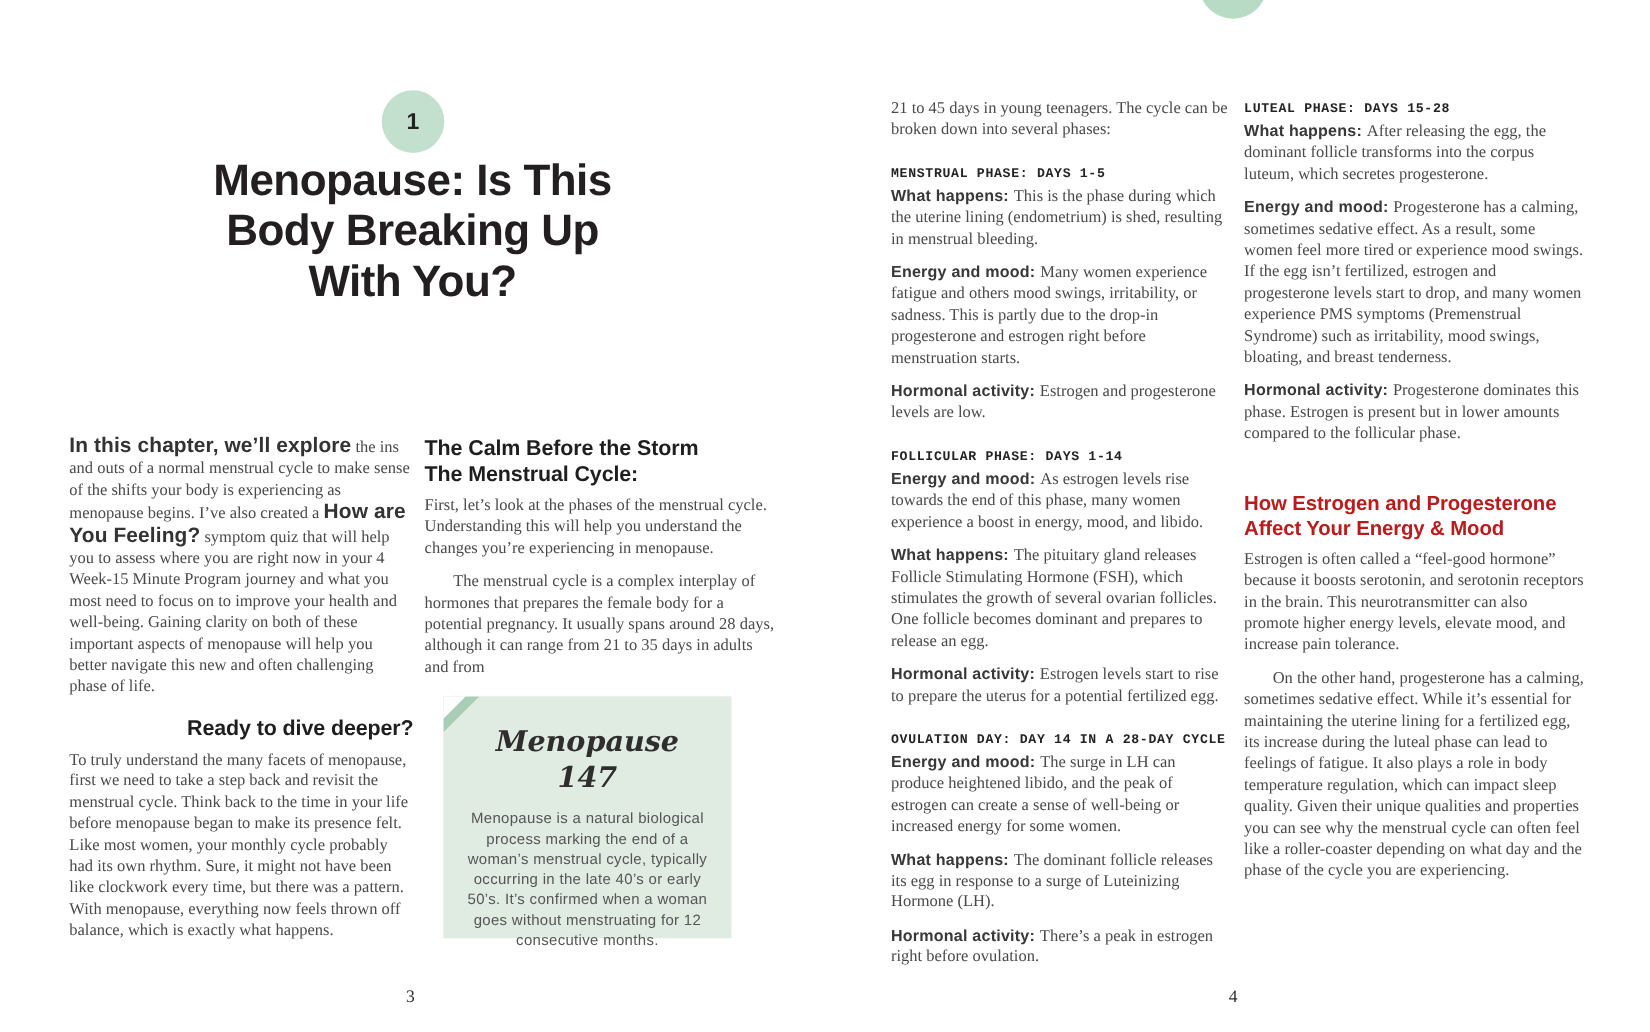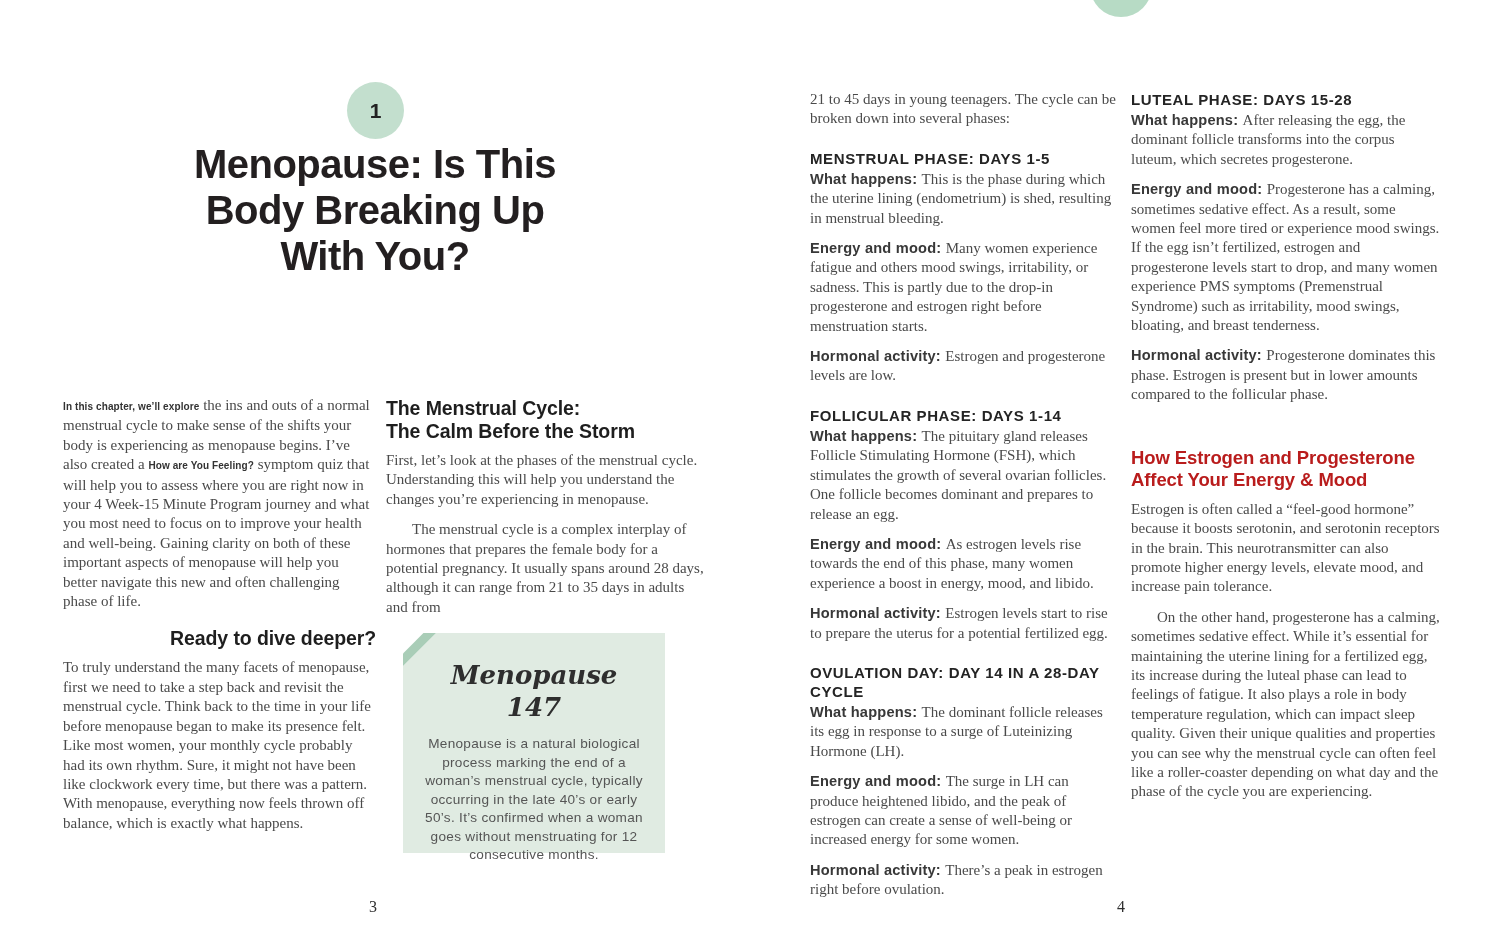--- a/index.html
+++ b/index.html
@@ -16,25 +16,25 @@
          color:#231f20;letter-spacing:-0.5px;}
   .title div{white-space:nowrap;}
   
   .col{position:absolute;font-size:15px;line-height:19.4px;color:#4a4a4a;}
   .col1{left:63px;top:396px;width:313px;}
   .col2{left:386px;top:397px;width:318px;}
   .col3{left:810px;top:90px;width:310px;}
   .col4{left:1131px;top:90px;width:310px;}
   p{margin:0 0 11px 0;}
   .indent{text-indent:26px;}
-  .sb{font-family:"Liberation Sans",sans-serif;font-weight:bold;font-size:10px;color:#333;letter-spacing:0.1px;}
+  .sb{font-family:"Liberation Sans",sans-serif;font-weight:bold;font-size:19px;color:#333;letter-spacing:0.1px;}
   .h2{font-family:"Liberation Sans",sans-serif;font-weight:bold;font-size:19.5px;line-height:23px;
       color:#1e1e1e;margin:0 0 8px 0;letter-spacing:-0.1px;}
   .col1 .h2{margin-top:16px;text-align:right;}
-  .phase-h{font-family:Liberation Sans, sans-serif;font-weight:bold;font-size:15px;line-height:19px;
+  .phase-h{font-family:Liberation Mono, monospace;font-weight:bold;font-size:12px;line-height:19px;
            color:#242424;letter-spacing:0.6px;margin:20px 0 2px 0;}
   .col4 .phase-h{margin-top:0;}
   .cont{margin-bottom:0;}
   .lbl{font-family:"Liberation Sans",sans-serif;font-weight:bold;font-size:14.6px;color:#383838;
        letter-spacing:0.2px;margin-right:0.3em;}
   .sec-h{font-family:"Liberation Sans",sans-serif;font-weight:bold;font-size:18.5px;line-height:22px;
          color:#b91c1c;margin:42px 0 9px 0;letter-spacing:-0.1px;}
   
   .note-box{position:absolute;left:403px;top:633px;width:262px;height:220px;box-sizing:border-box;
             padding:18px 20px 0 20px;text-align:center;}
@@ -72,22 +72,22 @@
     </h1>
 
     <div class="col col1">
       <p class="intro"><b class="sb">In this chapter, we’ll explore</b><span> the ins and outs of a normal menstrual cycle to make sense of the shifts your body is experiencing as menopause begins. I’ve also created a </span><b class="sb">How are You Feeling?</b><span> symptom quiz that will help you to assess where you are right now in your 4 Week-15 Minute Program journey and what you most need to focus on to improve your health and well-being. Gaining clarity on both of these important aspects of menopause will help you better navigate this new and often challenging phase of life.</span></p>
       <h2 class="h2">Ready to dive deeper?</h2>
       <p>To truly understand the many facets of menopause, first we need to take a step back and revisit the menstrual cycle. Think back to the time in your life before menopause began to make its presence felt. Like most women, your monthly cycle probably had its own rhythm. Sure, it might not have been like clockwork every time, but there was a pattern. With menopause, everything now feels thrown off balance, which is exactly what happens.</p>
     </div>
 
     <div class="col col2">
       <h2 class="h2">
+        <div>The Calm Before the Storm</div>
         <div>The Menstrual Cycle:</div>
-        <div>The Calm Before the Storm</div>
       </h2>
       <p>First, let’s look at the phases of the menstrual cycle. Understanding this will help you understand the changes you’re experiencing in menopause.</p>
       <p class="indent">The menstrual cycle is a complex interplay of hormones that prepares the female body for a potential pregnancy. It usually spans around 28 days, although it can range from 21 to 35 days in adults and from</p>
     </div>
 
     <div class="note-box" style="background-color: rgb(224, 235, 226);">
       <div class="note-corner">
         <div class="white"></div>
         <div class="fold" style="background-color: rgb(169, 205, 183);"></div>
       </div>
@@ -102,27 +102,27 @@
 
     <div class="col col3">
       <p class="cont">21 to 45 days in young teenagers. The cycle can be broken down into several phases:</p>
 
       <h3 class="phase-h">MENSTRUAL PHASE: DAYS 1-5</h3>
       <p><b class="lbl">What happens:</b><span>This is the phase during which the uterine lining (endometrium) is shed, resulting in menstrual bleeding.</span></p>
       <p><b class="lbl">Energy and mood:</b><span>Many women experience fatigue and others mood swings, irritability, or sadness. This is partly due to the drop-in progesterone and estrogen right before menstruation starts.</span></p>
       <p><b class="lbl">Hormonal activity:</b><span>Estrogen and progesterone levels are low.</span></p>
 
       <h3 class="phase-h">FOLLICULAR PHASE: DAYS 1-14</h3>
+      <p><b class="lbl">Energy and mood:</b><span>As estrogen levels rise towards the end of this phase, many women experience a boost in energy, mood, and libido.</span></p>
       <p><b class="lbl">What happens:</b><span>The pituitary gland releases Follicle Stimulating Hormone (FSH), which stimulates the growth of several ovarian follicles. One follicle becomes dominant and prepares to release an egg.</span></p>
-      <p><b class="lbl">Energy and mood:</b><span>As estrogen levels rise towards the end of this phase, many women experience a boost in energy, mood, and libido.</span></p>
       <p><b class="lbl">Hormonal activity:</b><span>Estrogen levels start to rise to prepare the uterus for a potential fertilized egg.</span></p>
 
       <h3 class="phase-h">OVULATION DAY: DAY 14 IN A 28-DAY CYCLE</h3>
+      <p><b class="lbl">Energy and mood:</b><span>The surge in LH can produce heightened libido, and the peak of estrogen can create a sense of well-being or increased energy for some women.</span></p>
       <p><b class="lbl">What happens:</b><span>The dominant follicle releases its egg in response to a surge of Luteinizing Hormone (LH).</span></p>
-      <p><b class="lbl">Energy and mood:</b><span>The surge in LH can produce heightened libido, and the peak of estrogen can create a sense of well-being or increased energy for some women.</span></p>
       <p><b class="lbl">Hormonal activity:</b><span>There’s a peak in estrogen right before ovulation.</span></p>
     </div>
 
     <div class="col col4">
       <h3 class="phase-h">LUTEAL PHASE: DAYS 15-28</h3>
       <p><b class="lbl">What happens:</b><span>After releasing the egg, the dominant follicle transforms into the corpus luteum, which secretes progesterone.</span></p>
       <p><b class="lbl">Energy and mood:</b><span>Progesterone has a calming, sometimes sedative effect. As a result, some women feel more tired or experience mood swings. If the egg isn’t fertilized, estrogen and progesterone levels start to drop, and many women experience PMS symptoms (Premenstrual Syndrome) such as irritability, mood swings, bloating, and breast tenderness.</span></p>
       <p><b class="lbl">Hormonal activity:</b><span>Progesterone dominates this phase. Estrogen is present but in lower amounts compared to the follicular phase.</span></p>
 
       <h2 class="sec-h">How Estrogen and Progesterone Affect Your Energy &amp; Mood</h2>

